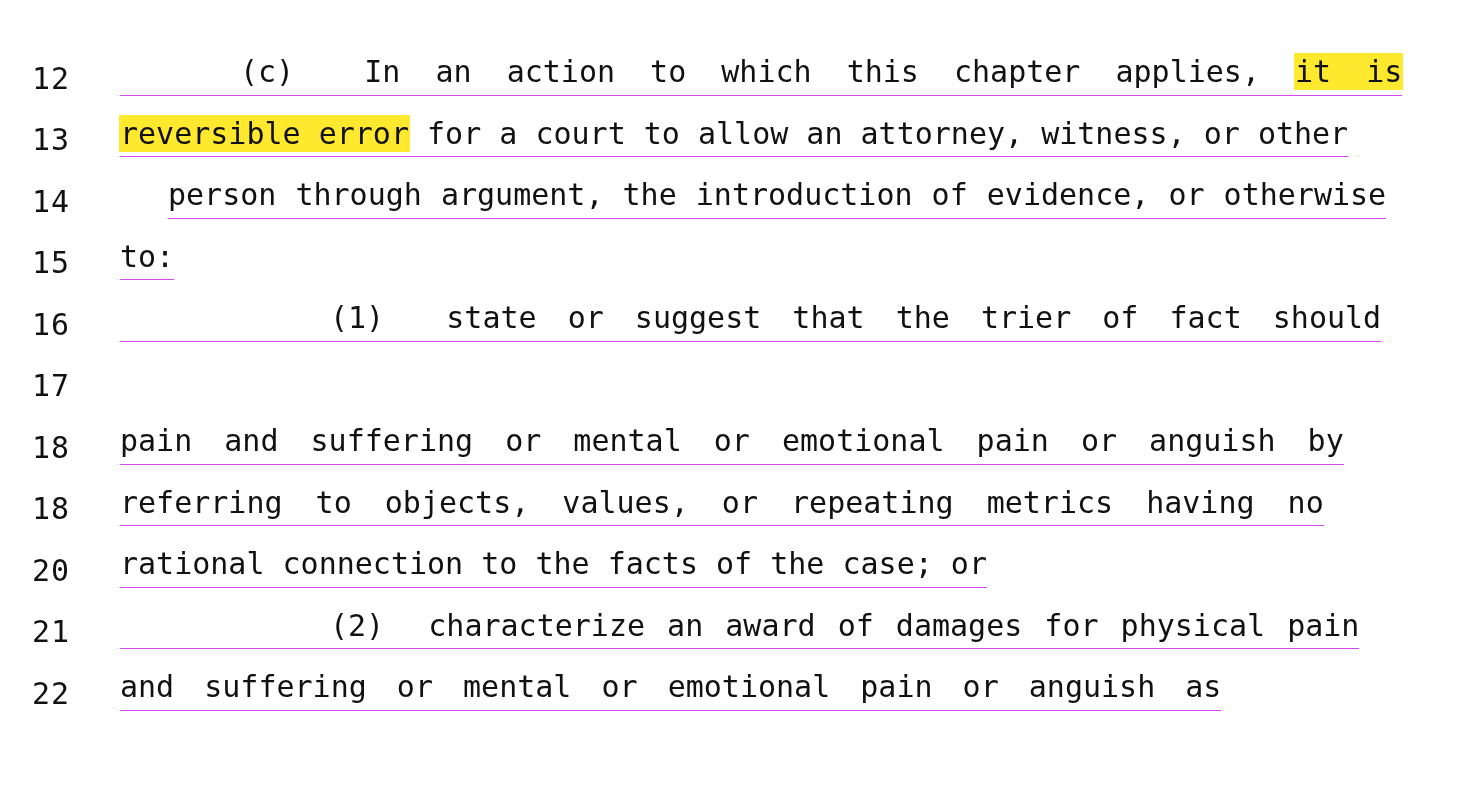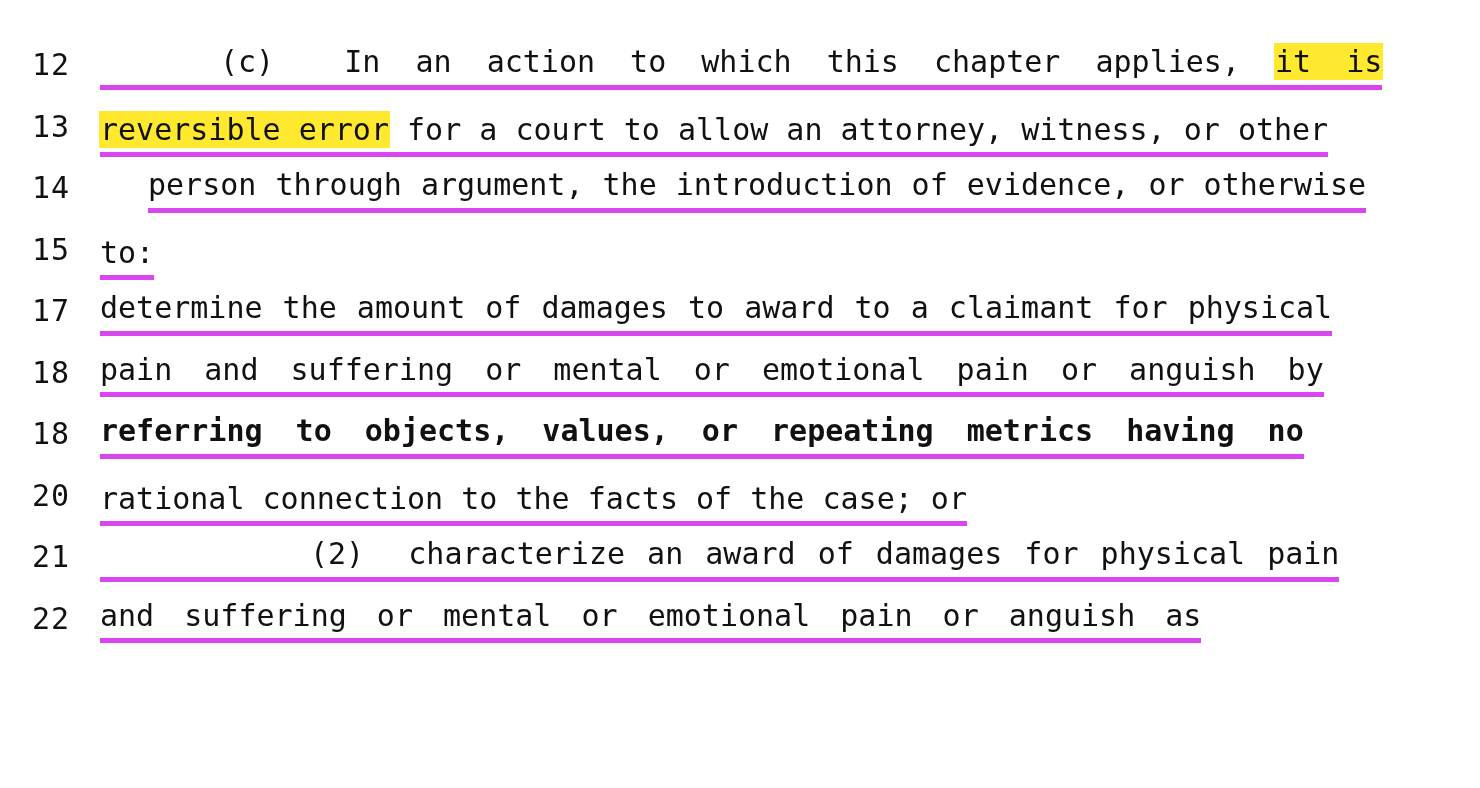--- a/index.html
+++ b/index.html
@@ -18,22 +18,23 @@
   #doc {
     position: relative;
     width: 1480px;
     height: 788px;
     padding-top: 34px;
     box-sizing: border-box;
   }
 
   .line {
     display: flex;
-    align-items: center;
+    align-items: flex-end;
     height: 61.5px;
+    gap: 20px;
   }
 
   .lineno {
     width: 100px;
     min-width: 100px;
     text-align: right;
     padding-right: 30px;
     box-sizing: border-box;
     font-size: 30px;
     letter-spacing: 1px;
@@ -42,34 +43,34 @@
     user-select: none;
   }
 
   .linetext {
     position: relative;
     font-size: 30px;
     letter-spacing: 0px;
     white-space: pre;
     color: #111;
     font-family: "DejaVu Sans Mono", monospace;
-    border-bottom: 5px solid #d946ef;
+    border-bottom: 1px solid #d946ef;
     line-height: 1.45;
     padding-bottom: 1px;
     display: inline-block;
   }
 
   
   .j1 { word-spacing: 17px; }
   .j2 { word-spacing: 0px; margin-top: 12px; }
   .j3 { word-spacing: 1px; margin-left: 48px; }
   .j4 { word-spacing: 13px; }
   .j5 { word-spacing: 2px; }
   .j6 { word-spacing: 14px; }
-  .j7 { word-spacing: 15px; font-weight: bold; }
+  .j7 { word-spacing: 15px; }
   .j8 { word-spacing: 4px; }
   .j9 { word-spacing: 12px; }
 
   .hl {
     background: #ffe92e;
     box-shadow: 0 0 0 1px #ffe92e;
   }
 </style>
 </head>
 <body>
@@ -85,22 +86,25 @@
     </div>
     <div class="line">
       <div class="lineno">14</div>
       <div class="linetext j3"><span>person through argument, the introduction of evidence, or otherwise</span></div>
     </div>
     <div class="line">
       <div class="lineno">15</div>
       <div class="linetext j2"><span>to:</span></div>
     </div>
     <div class="line">
+      <div class="lineno">16</div>
+      <div class="linetext j4" style="padding-left: 210px; box-sizing: content-box;"><span>(1)  state or suggest that the trier of fact should</span></div>
+    </div>
+    <div class="line">
       <div class="lineno">17</div>
-      <div class="linetext j5"><span>determine the amount of damages to award to a claimant for physical</span></div>
     </div>
     <div class="line">
       <div class="lineno">18</div>
       <div class="linetext j6"><span>pain and suffering or mental or emotional pain or anguish by</span></div>
     </div>
     <div class="line">
       <div class="lineno">18</div>
       <div class="linetext j7"><span>referring to objects, values, or repeating metrics having no</span></div>
     </div>
     <div class="line">

